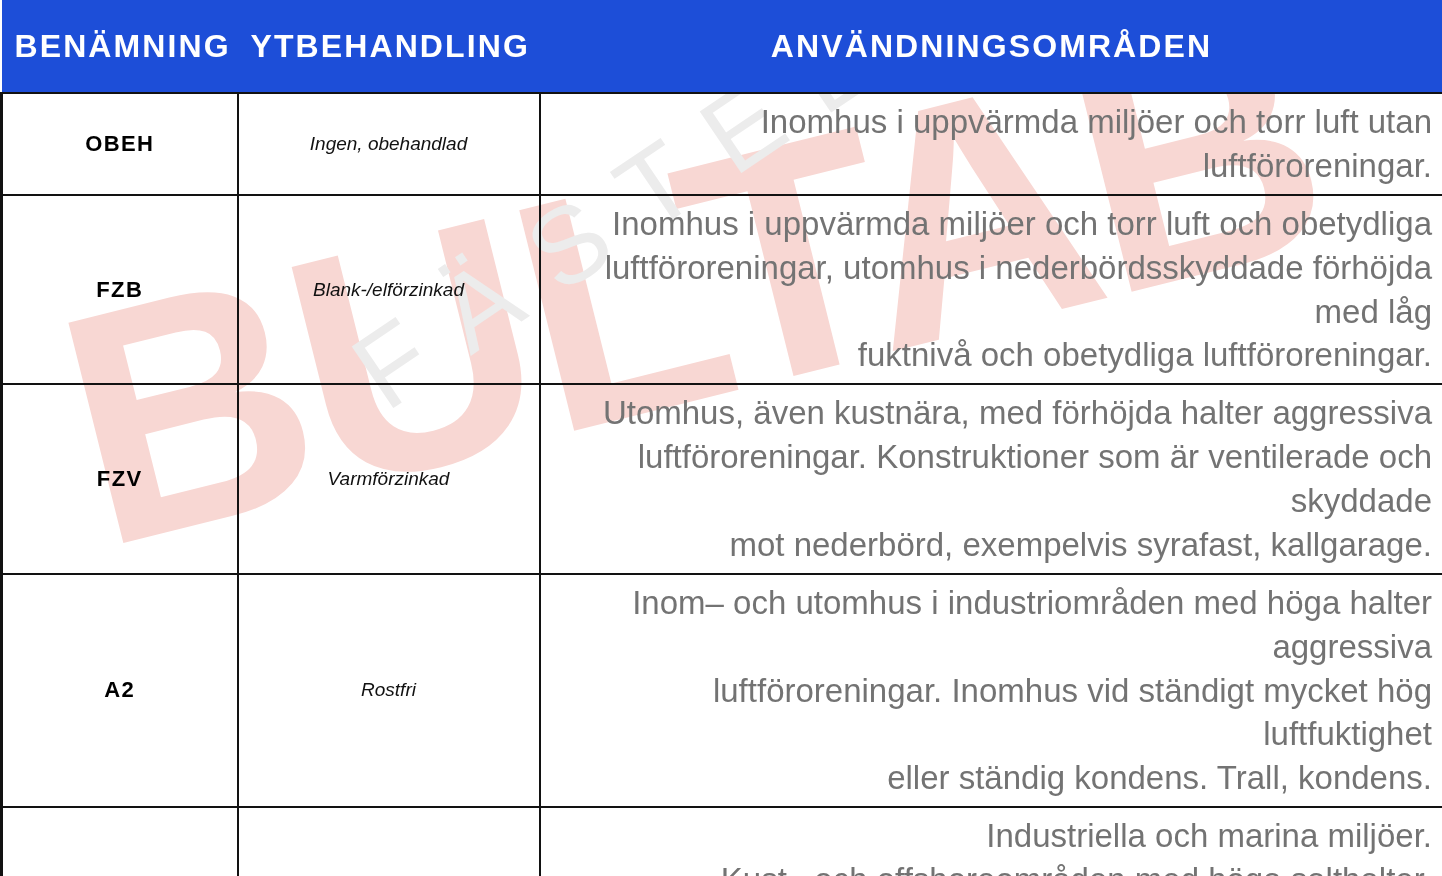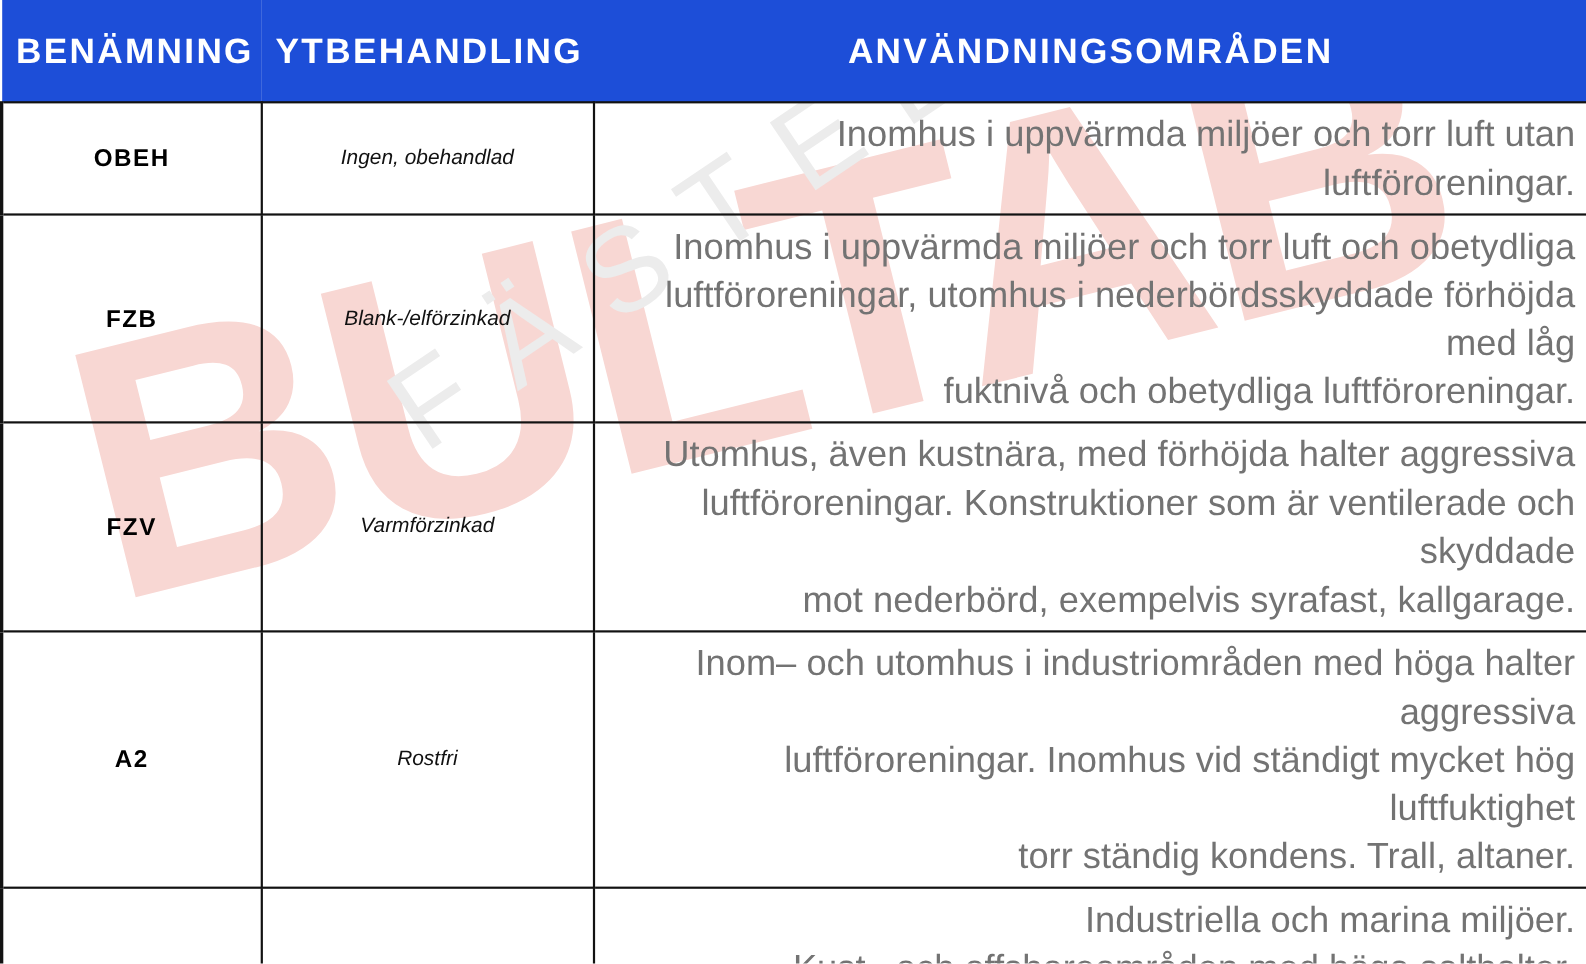--- a/index.html
+++ b/index.html
@@ -171,21 +171,21 @@
             <span class="line">luftföroreningar. Konstruktioner som är ventilerade och skyddade</span>
             <span class="line">mot nederbörd, exempelvis syrafast, kallgarage.</span>
           </td>
         </tr>
         <tr>
           <td class="code">A2</td>
           <td class="finish">Rostfri</td>
           <td class="usage">
             <span class="line">Inom– och utomhus i industriområden med höga halter aggressiva</span>
             <span class="line">luftföroreningar. Inomhus vid ständigt mycket hög luftfuktighet</span>
-            <span class="line">torr ständig kondens. Trall, altaner.</span>
+            <span class="line">eller ständig kondens. Trall, kondens.</span>
           </td>
         </tr>
         <tr>
           <td class="code">A4</td>
           <td class="finish">Rostfri, syrafast</td>
           <td class="usage">
             <span class="line">Industriella och marina miljöer.</span>
             <span class="line">Kust– och offshoreområden med höga salthalter.</span>
             <span class="line">Bryggor, båthus, båtar (ovan vattenlinjen).</span>
             <span class="line">Inomhus vid ständigt mycket hög luftfuktighet, ständig kondens och</span>

